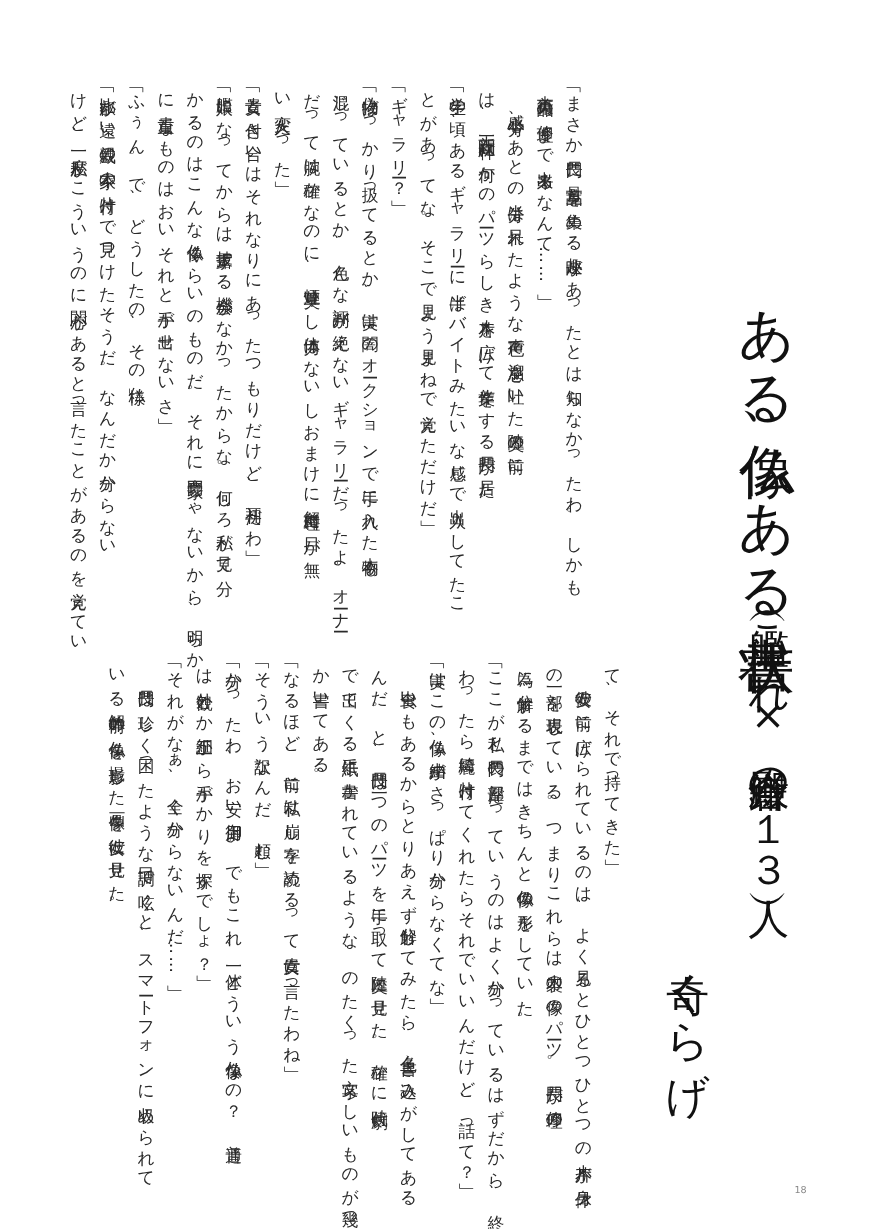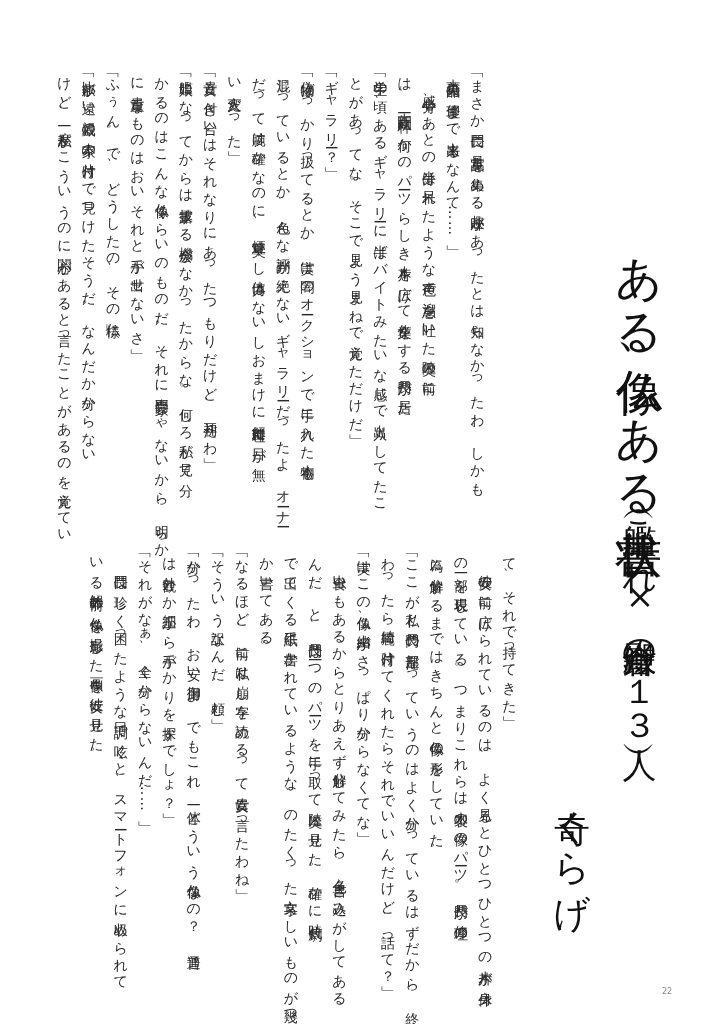--- a/index.html
+++ b/index.html
@@ -66,13 +66,13 @@
   <span class="line">か書いてある。</span>
   <span class="line">「なるほど、前に私は崩し字を読めるって貴女に言ったわね」</span>
   <span class="line">「そういう訳なんだ、頼む」</span>
   <span class="line">「分かったわ、お安い御用よ。でもこれ、一体どういう仏像なの？　普通</span>
   <span class="line">は外観とか細工から手がかりを探すでしょ？」</span>
   <span class="line">「それがなぁ、全く分からないんだ……」</span>
   <span class="line">　長門は珍しく困ったような口調で呟くと、スマートフォンに収められて</span>
   <span class="line">いる解体前の仏像を撮影した画像を彼女に見せた。</span>
 </div>
 
-<div class="page-num">22</div>
+<div class="page-num">18</div>
 
 </body></html>

